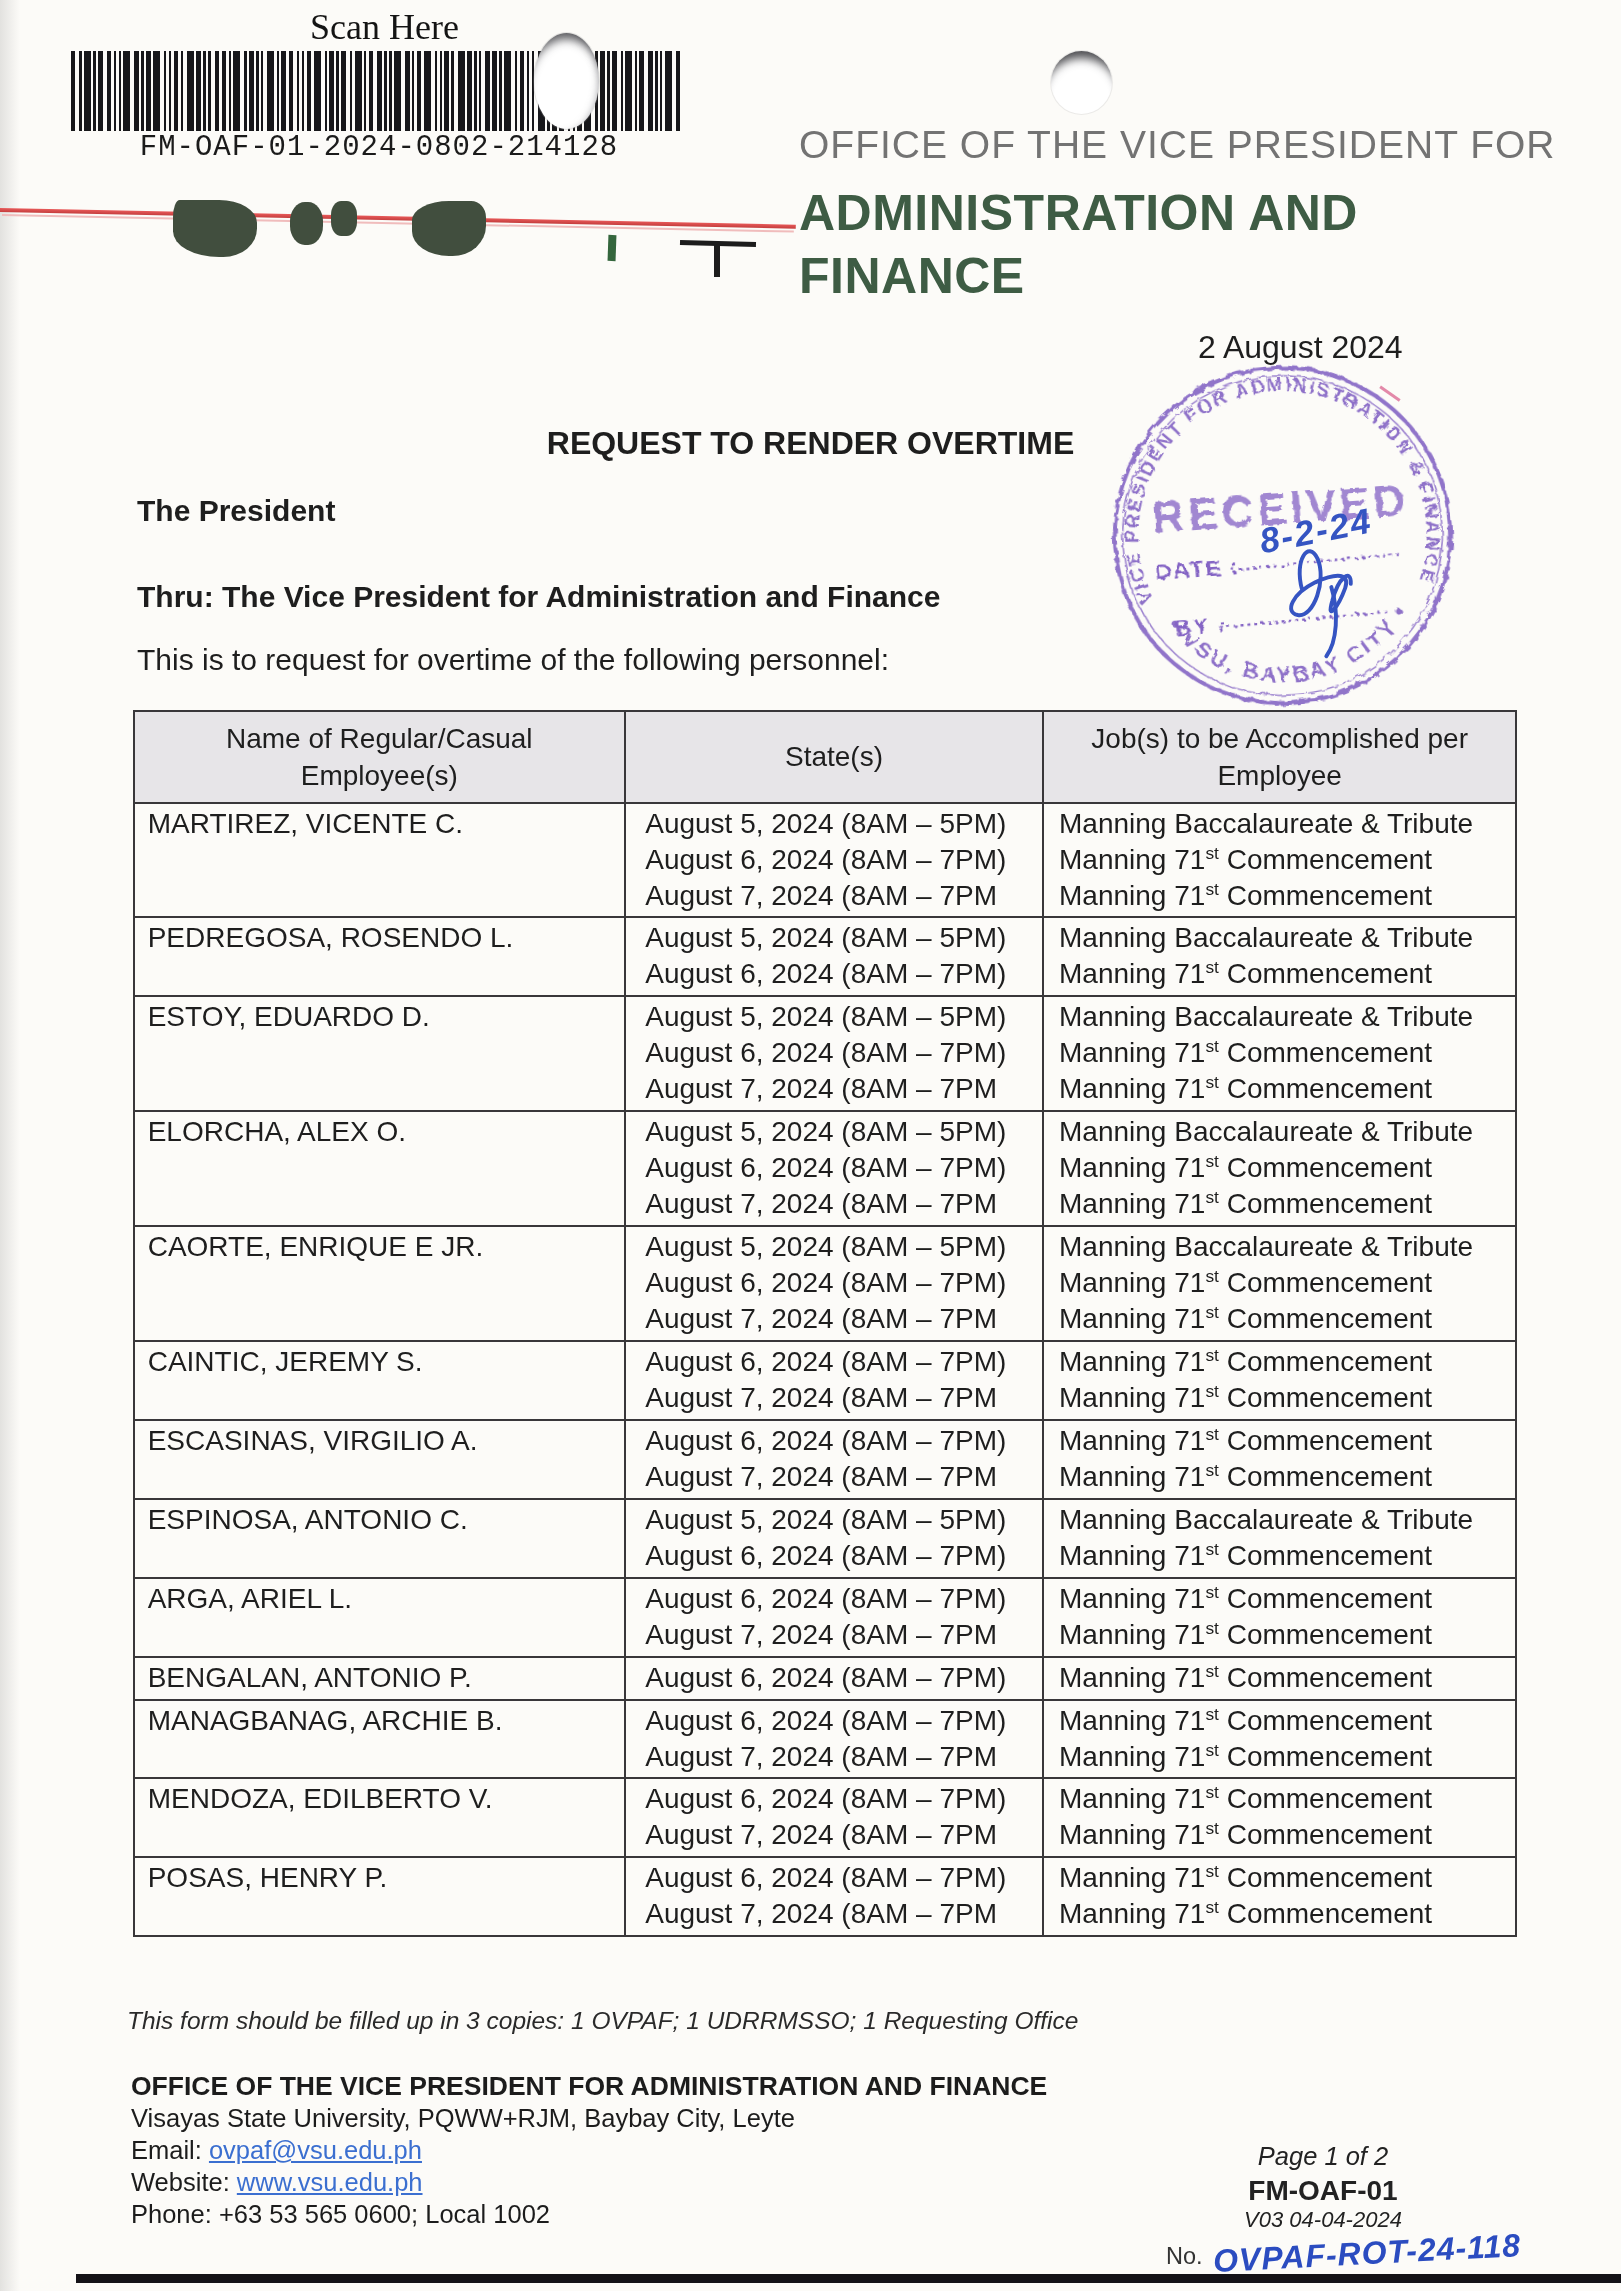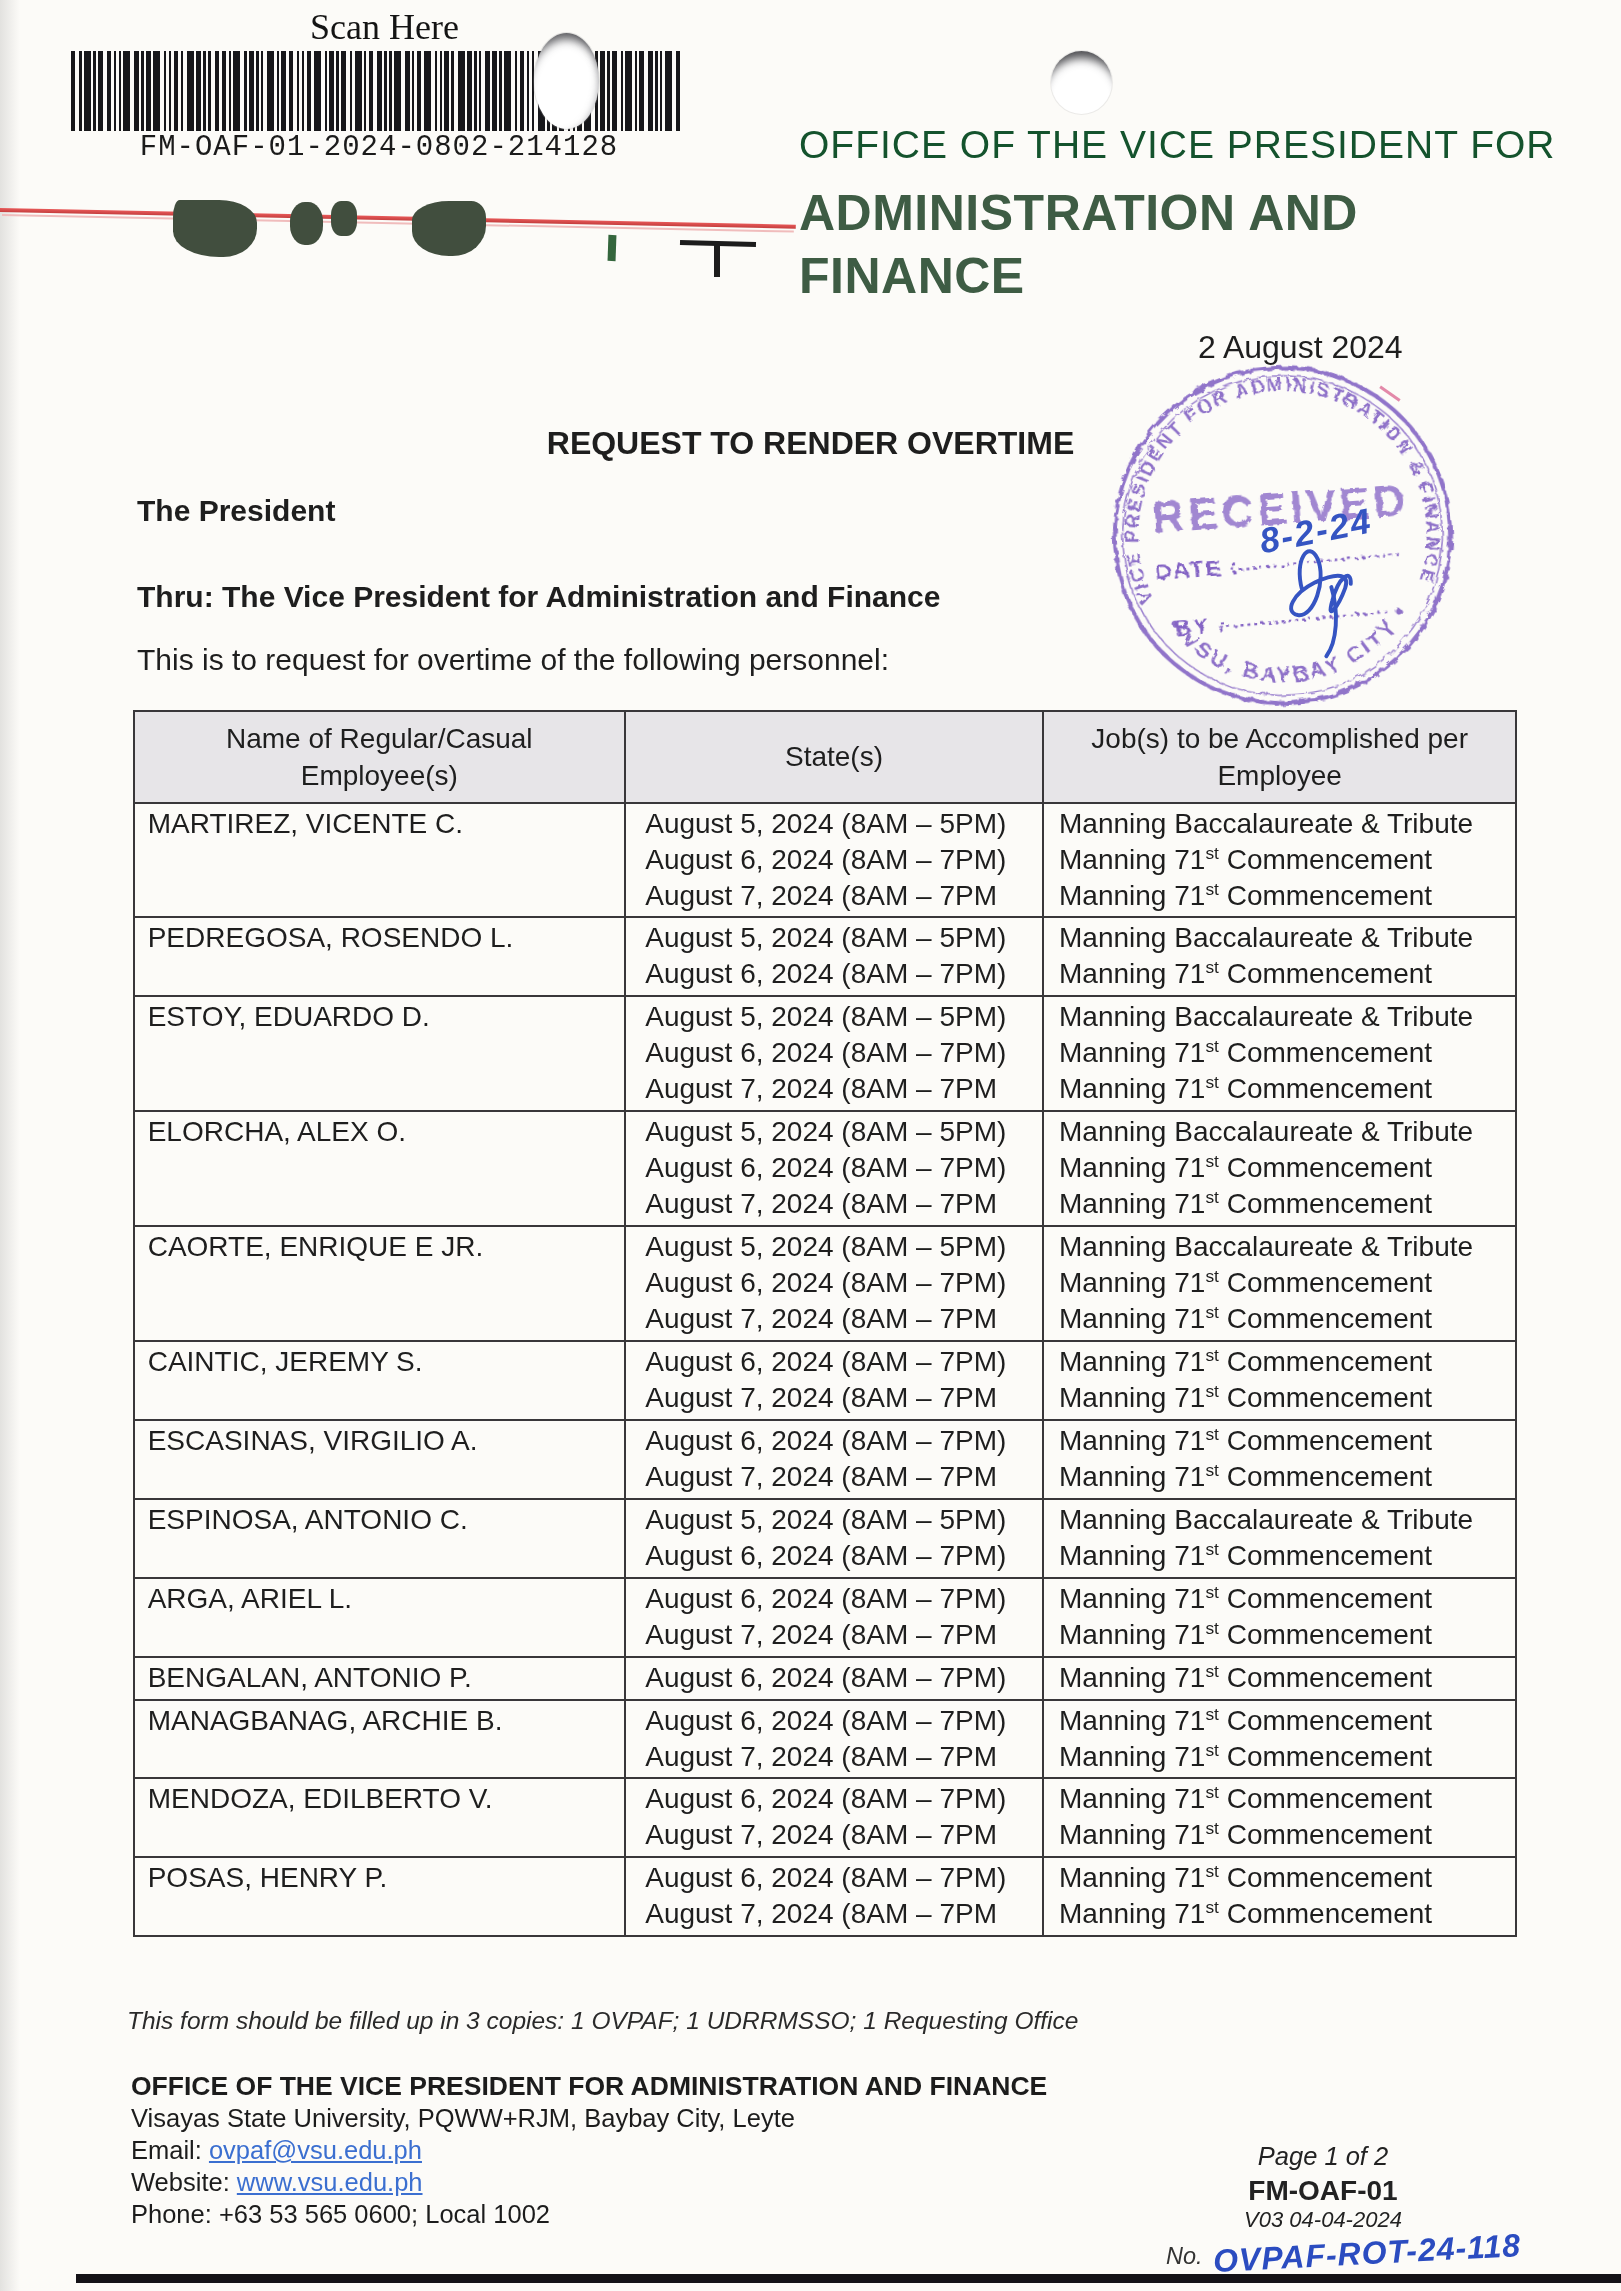--- a/index.html
+++ b/index.html
@@ -78,21 +78,21 @@
   
   .footnote{left:127px;top:2007px;font-size:24.5px;font-style:italic;color:#2a2a2a;}
   .footer-left{left:131px;top:2070px;font-size:25.5px;line-height:32px;color:#1c1c1c;}
   .footer-office{font-weight:700;font-size:26.5px;}
   .footer-left a{color:#3b6fd0;text-decoration:underline;}
   .footer-right{left:1166px;top:2142px;width:314px;text-align:center;color:#222;}
   .fr-page{font-size:25.5px;font-style:italic;}
   .fr-code{font-size:28px;font-weight:700;margin-top:3.9px;}
   .fr-version{font-size:22px;font-style:italic;}
   .fr-no{margin-top:2px;white-space:nowrap;}
-  .fr-no-label{font-size:23.5px;font-style:italic;color:#333;}
+  .fr-no-label{font-size:23.5px;color:#333;}
   .fr-no-value{display:inline-block;font-size:32px;font-weight:700;font-style:italic;
     color:#2b4cc0;letter-spacing:1px;transform:rotate(-3deg);margin-left:5.9px;}
 </style>
 </head>
 <body>
 
 <div class="page">
 
   <div class="abs left-shade"></div>
 
@@ -108,21 +108,21 @@
   <div class="abs blob blob1"></div>
   <div class="abs blob blob2"></div>
   <div class="abs blob blob3"></div>
   <div class="abs blob blob4"></div>
   <div class="abs green-tick"></div>
   <div class="abs t-bar"></div>
   <div class="abs t-stem"></div>
   <div class="abs pink-scratch"></div>
   <div class="abs punch-hole hole-top"></div>
 
-  <div class="abs org-line1" style="color: #14532d;">OFFICE OF THE VICE PRESIDENT FOR</div>
+  <div class="abs org-line1" style="color: #737373;">OFFICE OF THE VICE PRESIDENT FOR</div>
   <div class="abs org-line2" style="color: rgb(62, 92, 68);">ADMINISTRATION AND</div>
   <div class="abs org-line3" style="color: rgb(62, 92, 68);">FINANCE</div>
 
   <div class="abs letter-date">2 August 2024</div>
   <div class="abs doc-title">REQUEST TO RENDER OVERTIME</div>
   <div class="abs recipient">The President</div>
   <div class="abs thru">Thru: The Vice President for Administration and Finance</div>
   <div class="abs intro">This is to request for overtime of the following personnel:</div>
 
   <div class="abs stamp-wrap">

